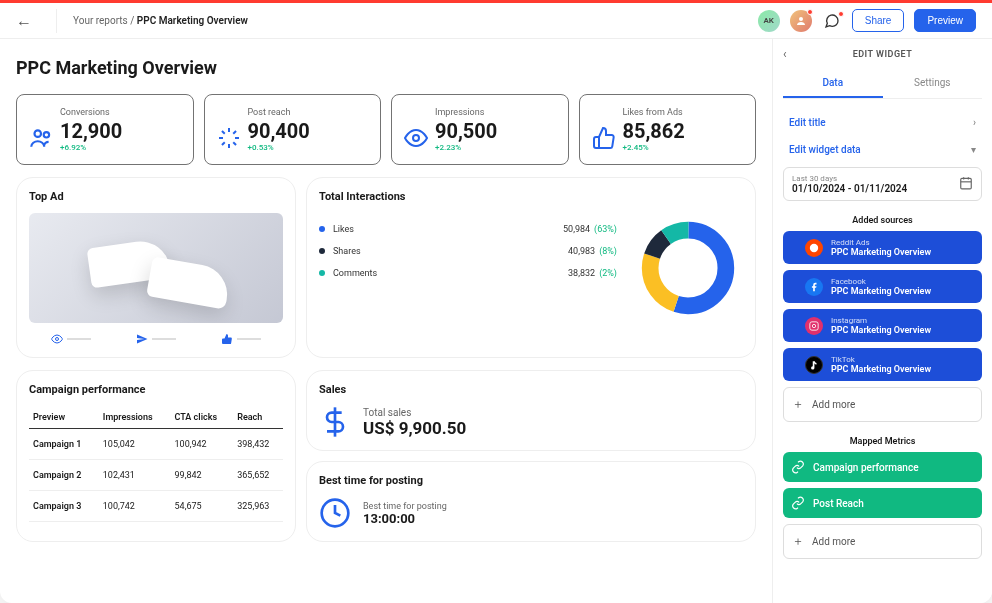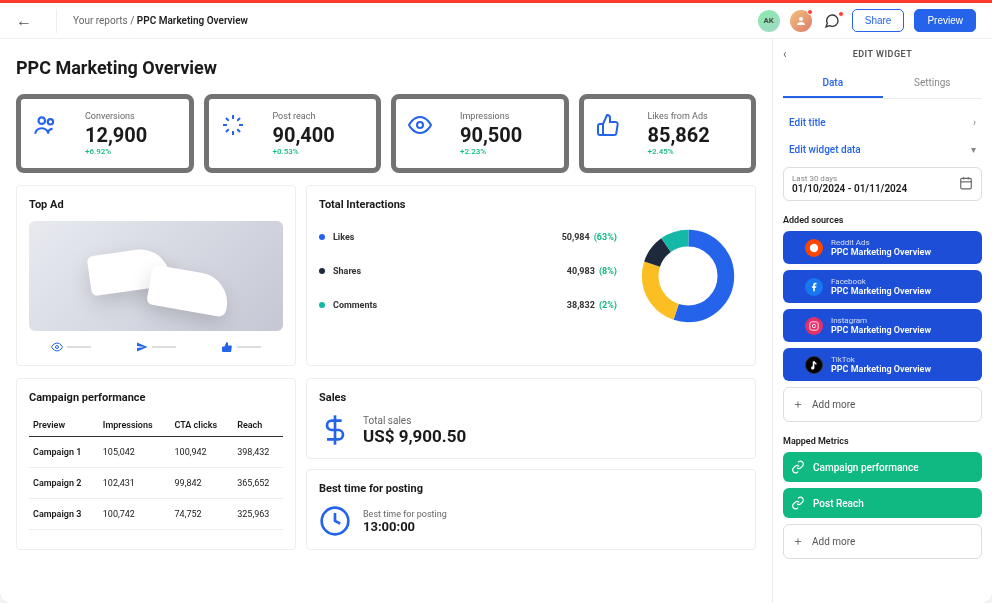--- a/index.html
+++ b/index.html
@@ -19,42 +19,42 @@
 .btn { font-size: 10px; padding: 5px 12px; border-radius: 5px; border: 1px solid #2563eb; cursor: pointer; font-weight: 500; }
 .btn-outline { background: #fff; color: #2563eb; }
 .btn-primary { background: #2563eb; color: #fff; }
 
 .main-layout { display: flex; height: 564px; }
 .content { flex: 1; padding: 18px 16px; overflow-y: auto; }
 .content::-webkit-scrollbar { width: 0; }
 .page-title { font-size: 18px; font-weight: 700; margin-bottom: 16px; }
 
 .kpi-row { display: flex; gap: 10px; margin-bottom: 12px; }
-.kpi-card { flex: 1; border: 5px solid #737373; border-radius: 8px; padding: 12px 10px; display: flex; align-items: flex-start; gap: 26px; }
+.kpi-card { flex: 1; border: 1px solid #737373; border-radius: 8px; padding: 12px 10px; display: flex; align-items: flex-end; gap: 5px; }
 .kpi-icon { width: 28px; height: 28px; display: flex; align-items: center; justify-content: center; color: #2563eb; }
 .kpi-body { display: flex; flex-direction: column; }
 .kpi-label { font-size: 9px; color: #666; margin-bottom: 2px; }
 .kpi-value { font-size: 20px; font-weight: 700; }
 .kpi-change { font-size: 8px; color: #10b981; font-weight: 500; }
 
 .two-col { display: flex; gap: 10px; margin-bottom: 12px; }
-.card { border: 1px solid #eee; border-radius: 4px; padding: 12px; background: #fff; }
+.card { border: 1px solid #eee; border-radius: 17px; padding: 12px; background: #fff; }
 .card-title { font-size: 11px; font-weight: 700; margin-bottom: 10px; }
 .top-ad-card { width: 280px; flex-shrink: 0; }
 .ad-image { width: 100%; height: 110px; border-radius: 6px; background: linear-gradient(135deg, #e8eaf0, #c5c8d4); margin-bottom: 10px; position: relative; overflow: hidden; }
 .shoe { position: absolute; width: 80px; height: 40px; background: #fff; border-radius: 6px 30px 8px 6px; box-shadow: 0 8px 20px rgba(0,0,0,0.15); }
 .shoe.s1 { top: 30px; left: 60px; transform: rotate(-8deg); }
 .shoe.s2 { top: 50px; left: 120px; transform: rotate(10deg); }
 .ad-icons { display: flex; justify-content: space-around; }
 .ad-icon-item { color: #2563eb; display: flex; align-items: center; gap: 4px; }
 .ad-icon-bar { width: 24px; height: 2px; background: #ddd; }
 
 .interactions-card { flex: 1; display: flex; gap: 16px; }
 .interactions-left { flex: 1; }
-.inter-list { display: flex; flex-direction: column; gap: 24px; margin-top: 21px; font-weight: bold; }
+.inter-list { display: flex; flex-direction: column; gap: 12px; margin-top: 21px; }
 .inter-row { display: flex; align-items: center; font-size: 9px; }
 .inter-dot { width: 6px; height: 6px; border-radius: 50%; margin-right: 8px; }
 .inter-name { flex: 1; color: #333; }
 .inter-value { color: #333; margin-right: 4px; }
 .inter-pct { color: #10b981; }
 .donut-wrap { width: 110px; display: flex; align-items: center; justify-content: center; }
 
 .second-row { display: flex; gap: 10px; }
 .campaign-card { width: 280px; flex-shrink: 0; }
 .campaign-table { width: 100%; font-size: 9px; border-collapse: collapse; }
@@ -82,21 +82,21 @@
 .sidebar-title { font-size: 9px; font-weight: 600; letter-spacing: 0.5px; color: #555; }
 .tabs { display: flex; border-bottom: 1px solid #eee; margin-bottom: 14px; }
 .tab { flex: 1; text-align: center; font-size: 10px; padding: 8px 0; color: #888; cursor: pointer; }
 .tab.active { color: #2563eb; border-bottom: 2px solid #2563eb; font-weight: 500; }
 .edit-row { display: flex; justify-content: space-between; align-items: center; font-size: 10px; color: #2563eb; font-weight: 500; padding: 4px 6px; margin-bottom: 8px; cursor: pointer; }
 .chevron { color: #888; font-size: 10px; }
 .date-input { border: 1px solid #ddd; border-radius: 6px; padding: 6px 8px; display: flex; justify-content: space-between; align-items: center; margin-bottom: 14px; }
 .date-inner { display: flex; flex-direction: column; }
 .date-period { font-size: 8px; color: #888; }
 .date-value { font-size: 10px; font-weight: 600; }
-.section-label { font-size: 9px; font-weight: 600; margin-bottom: 6px; }
+.section-label { font-size: 9px; font-weight: 600; margin-bottom: 6px; text-align: center; }
 .source-item { background: #1d4ed8; color: #fff; border-radius: 6px; padding: 7px 22px; display: flex; align-items: center; gap: 8px; margin-bottom: 6px; cursor: pointer; }
 .source-icon { width: 18px; height: 18px; border-radius: 50%; display: flex; align-items: center; justify-content: center; flex-shrink: 0; }
 .source-icon.reddit { background: #ff4500; }
 .source-icon.fb { background: #1877f2; }
 .source-icon.ig { background: #e1306c; }
 .source-icon.tt { background: #000; border: 1px solid #333; }
 .source-text { display: flex; flex-direction: column; }
 .source-name { font-size: 8px; opacity: 0.8; }
 .source-desc { font-size: 9px; font-weight: 600; }
 .add-more { border: 1px solid #ddd; border-radius: 6px; padding: 8px; display: flex; align-items: center; gap: 8px; font-size: 10px; color: #555; cursor: pointer; margin-bottom: 14px; }
@@ -290,21 +290,21 @@
                 </tr>
               <tr>
                   <td>Campaign 2</td>
                   <td>102,431</td>
                   <td>99,842</td>
                   <td>365,652</td>
                 </tr>
               <tr>
                   <td>Campaign 3</td>
                   <td>100,742</td>
-                  <td>74,752</td>
+                  <td>54,675</td>
                   <td>325,963</td>
                 </tr>
             </tbody>
           </table>
         </div>
 
         <div class="right-stack">
           <div class="card">
             <div class="card-title">Sales</div>
             <div class="sales-card">

